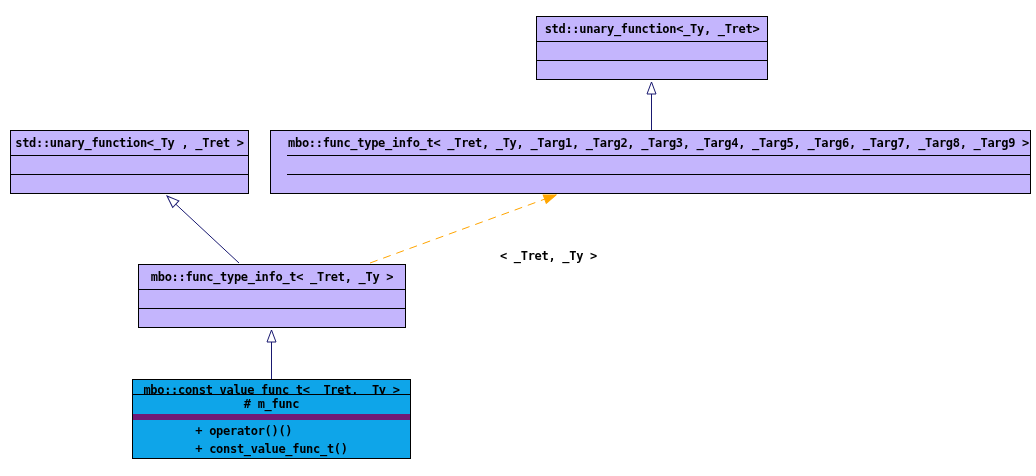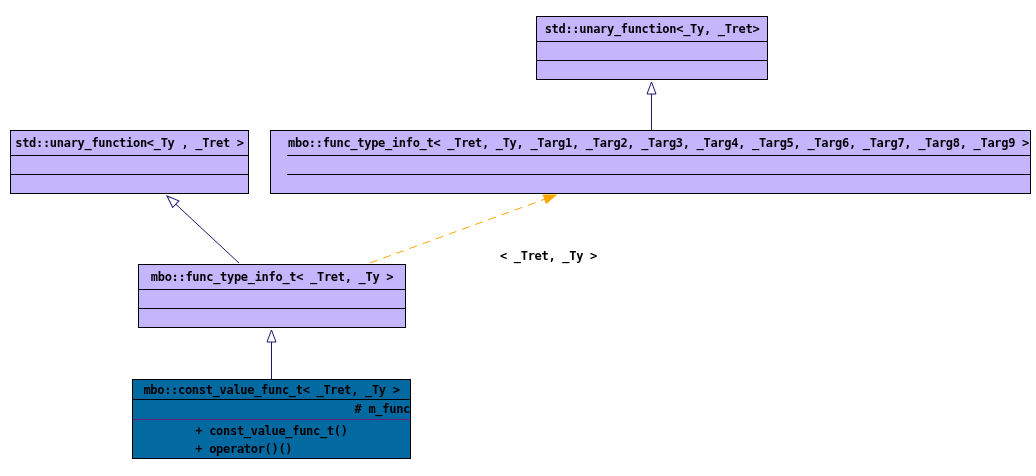--- a/index.html
+++ b/index.html
@@ -27,21 +27,21 @@
   }
   .uml-node {
     position: absolute;
     box-sizing: border-box;
     border: 1px solid #000000;
     background: #c4b5fd;
     display: flex;
     flex-direction: column;
   }
   .uml-node.highlight {
-    background: #0369a1;
+    background: #0ea5e9;
   }
   .uml-title {
     height: 24px;
     line-height: 24px;
     border-bottom: 1px solid #000000;
     text-align: center;
     white-space: nowrap;
     overflow: hidden;
     letter-spacing: -0.3px;
   }
@@ -54,22 +54,22 @@
     border-bottom: none;
   }
   
   .uml-node.highlight .uml-title {
     height: 20px;
     line-height: 20px;
   }
   .uml-node.highlight .uml-attrs {
     height: 19px;
     line-height: 19px;
-    border-bottom: 1px solid #701a75;
-    text-align: right;
+    border-bottom: 6px solid #701a75;
+    text-align: center;
     letter-spacing: -0.3px;
     white-space: nowrap;
   }
   .uml-node.highlight .uml-methods {
     flex: 1;
     border-bottom: none;
     text-align: center;
     padding-top: 2px;
   }
   .uml-methods-inner {
@@ -134,21 +134,21 @@
     <div class="uml-sec last"></div>
   </div>
 
   <div class="uml-node highlight" style="left:132px; top:379px; width:279px; height:80px;">
     <div class="uml-title">mbo::const_value_func_t&lt; _Tret, _Ty &gt;</div>
     <div class="uml-attrs">
       <span># m_func</span>
     </div>
     <div class="uml-methods">
       <div class="uml-methods-inner">
+        <div>+ operator()()</div>
         <div>+ const_value_func_t()</div>
-        <div>+ operator()()</div>
       </div>
     </div>
   </div>
 
   <div class="edge-label">&lt; _Tret, _Ty &gt;</div>
 
 </div>
 
 </body></html>

